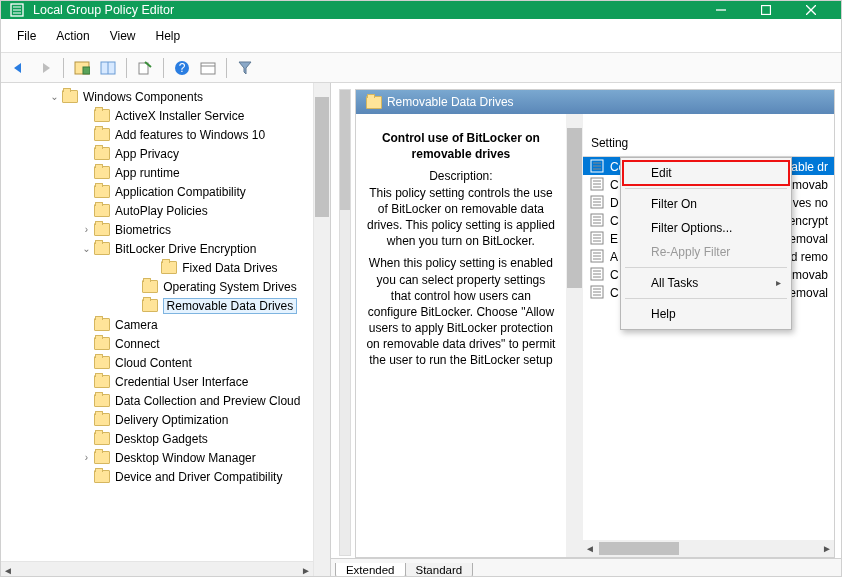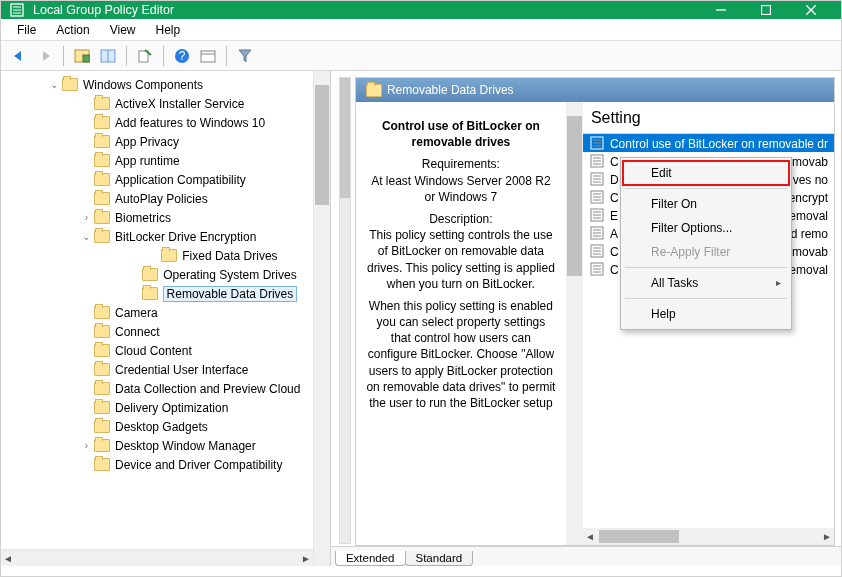--- a/index.html
+++ b/index.html
@@ -2,21 +2,21 @@
 <html><head>
 <meta charset="utf-8">
 <style>
 * { margin:0; padding:0; box-sizing:border-box; font-family:"Segoe UI",Tahoma,sans-serif; font-size:12px; }
 body { width:842px; height:577px; background:#fff; overflow:hidden; border:1px solid #d0d0d0; position:relative; }
 .titlebar { background:#0f9d58; height:18px; display:flex; align-items:center; padding:0 8px; color:#fff; }
 .titlebar .icon { width:16px; height:16px; margin-right:8px; display:flex; align-items:center; justify-content:center; }
 .titlebar .title { font-size:12.5px; }
 .titlebar .win-controls { margin-left:auto; display:flex; gap:0; }
 .win-btn { width:45px; height:30px; display:flex; align-items:center; justify-content:center; color:#fff; }
-.menubar { height:22px; display:flex; align-items:center; padding:0 6px; border-bottom:1px solid #e0e0e0; }
+.menubar { height:34px; display:flex; align-items:center; padding:0 6px; border-bottom:1px solid #e0e0e0; }
 .menubar span { padding:2px 10px; font-size:12px; }
 .toolbar { height:30px; display:flex; align-items:center; padding:0 6px; border-bottom:1px solid #d8d8d8; gap:2px; background:#fafafa; }
 .toolbar .sep { width:1px; height:20px; background:#c0c0c0; margin:0 4px; }
 .tb-btn { width:24px; height:24px; display:flex; align-items:center; justify-content:center; border:1px solid transparent; }
 .tb-btn.disabled { opacity:.45; }
 .content { display:flex; height:calc(577px - 30px - 22px - 30px); }
 .tree-pane { width:335px; position:relative; border-right:1px solid #d0d0d0; display:flex; }
 .tree-scroll { flex:1; overflow:hidden; padding:4px 0 4px 8px; }
 .tree-scrollbar { width:17px; background:#f0f0f0; border-left:1px solid #e5e5e5; position:relative; }
 .tree-scrollbar .thumb { position:absolute; top:14px; left:1px; right:1px; height:120px; background:#c1c1c1; }
@@ -37,21 +37,21 @@
 .right-header { background:linear-gradient(#7aa8d0,#5a87b8); color:#fff; height:24px; display:flex; align-items:center; padding:0 8px; font-size:12.5px; }
 .right-header .folder-ico { background:#ffe499; }
 .detail-body { flex:1; display:flex; }
 .detail-left { width:210px; padding:10px; border-right:0; overflow:hidden; font-size:12px; }
 .detail-left b { font-weight:600; }
 .detail-left a { color:#0645ad; text-decoration:underline; }
 .detail-left p { margin:6px 0; line-height:1.35;text-align:center; }
 .detail-scrollbar { width:17px; background:#f0f0f0; position:relative; }
 .detail-scrollbar .thumb { position:absolute; top:14px; left:1px; right:1px; height:160px; background:#c1c1c1; }
 .settings-pane { flex:1; position:relative; overflow:hidden; }
-.settings-header { border-bottom:1px solid #d8d8d8; padding:7px 8px 6px; font-size:16px; }
+.settings-header { border-bottom:1px solid #d8d8d8; padding:22px 8px 6px; font-size:12px; }
 .setting-row { display:flex; align-items:flex-end; padding:1px 6px; height:18px; white-space:nowrap; overflow:hidden; }
 .setting-row.sel { background:#0078d7; color:#fff; }
 .setting-ico { width:16px; height:16px; margin-right:5px; display:flex; align-items:center; justify-content:center; }
 .setting-ico svg rect { fill:#fff; stroke:#888; }
 .setting-row.sel .setting-ico svg rect { stroke:#fff; fill:none; }
 .settings-hscroll { position:absolute; bottom:0; left:0; right:0; height:17px; background:#f0f0f0; display:flex; align-items:center; justify-content:space-between; padding:0 2px; }
 .settings-hscroll .hthumb { position:absolute; left:16px; top:2px; bottom:2px; width:80px; background:#c1c1c1; }
 .tabs { height:20px; border-top:1px solid #d0d0d0; display:flex; align-items:flex-end; padding-left:4px; background:#f7f7f7; }
 .tab { border:1px solid #b0b0b0; border-top:none; border-radius:0 0 4px 4px; padding:1px 10px; font-size:11.5px; background:#f2f2f2; margin-right:-1px; }
 .tab.active { background:#fff; }
@@ -278,21 +278,20 @@
         <div class="thumb"></div>
       </div>
     <div class="right-inner">
       <div class="right-header">
         <span class="folder-ico"></span>
         <span>Removable Data Drives</span>
       </div>
       <div class="detail-body">
         <div class="detail-left">
           <p><b>Control use of BitLocker on removable drives</b></p>
-          <p><span>Requirements:</span><br><span>At least Windows Server 2008 R2 or Windows 7</span></p>
           <p><span>Description:</span><br><span>This policy setting controls the use of BitLocker on removable data drives. This policy setting is applied when you turn on BitLocker.</span></p>
           <p>When this policy setting is enabled you can select property settings that control how users can configure BitLocker. Choose "Allow users to apply BitLocker protection on removable data drives" to permit the user to run the BitLocker setup</p>
         </div>
         <div class="detail-scrollbar">
             <div class="thumb"></div>
           </div>
         <div class="settings-pane">
           <div class="settings-header">Setting</div>
           <div id="settings-rows">
               <div class="setting-row sel">

